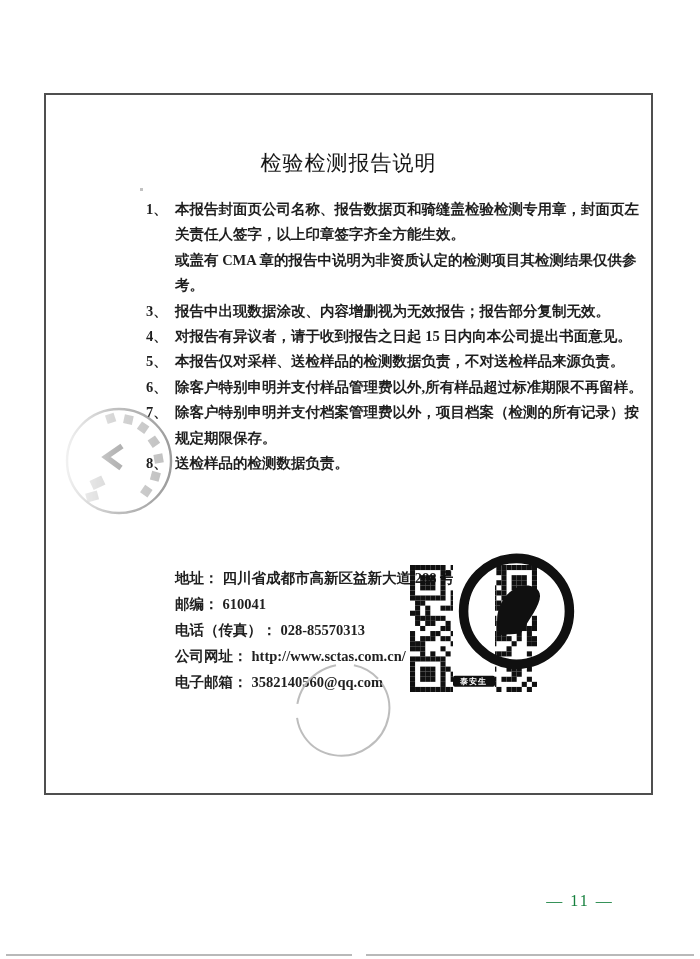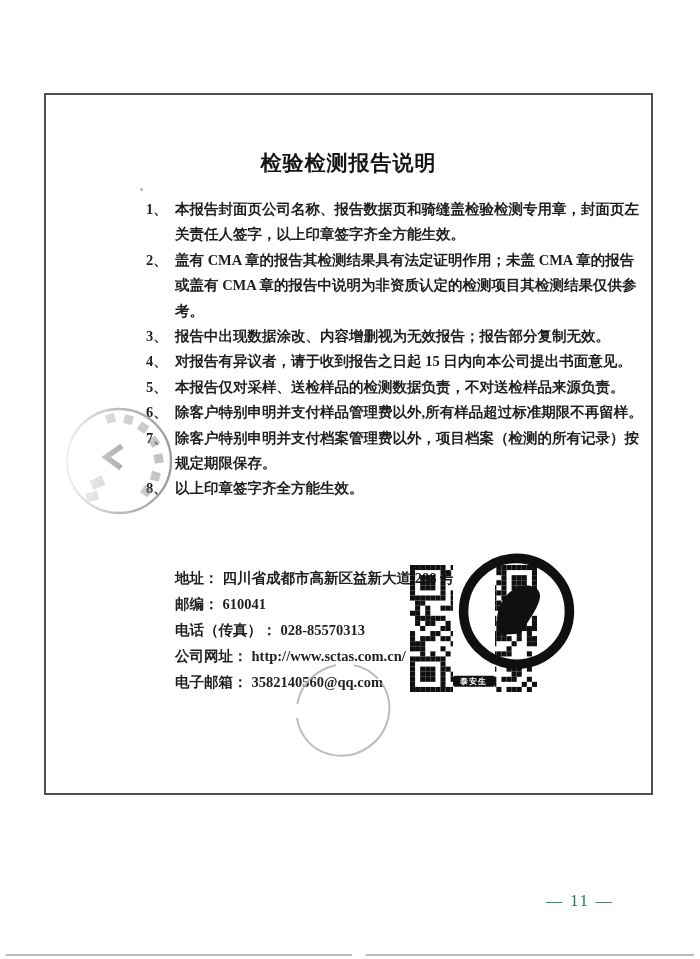--- a/index.html
+++ b/index.html
@@ -7,21 +7,21 @@
     position:relative;width:700px;height:959px;background:#ffffff;overflow:hidden;
     font-family:"Liberation Serif","DejaVu Serif",serif;color:#1f1f1f;
   }
   .border-box{
     position:absolute;left:44px;top:93px;width:605px;height:698px;
     border:2px solid #4f4f4f;
   }
   .doc-title{
     position:absolute;top:54px;left:0;width:100%;text-align:center;
     font-family:"Liberation Sans","DejaVu Sans",sans-serif;
-    font-weight:700;font-size:21px;letter-spacing:1px;color:#151515;margin:0;
+    font-weight:400;font-size:21px;letter-spacing:1px;color:#151515;margin:0;
   }
   .notes{position:absolute;left:100px;top:102px;}
   .note-item{padding-left:29px;}
   .note-line{line-height:25.4px;font-size:14.5px;font-weight:600;white-space:nowrap;}
   .note-num{display:inline-block;width:29px;margin-left:-29px;}
   .contact{position:absolute;left:116px;top:470px;}
   .contact-line{line-height:26px;font-size:14.5px;font-weight:600;white-space:nowrap;}
   .contact-label{margin-right:4px;margin-left:13px;}
   .qr{position:absolute;left:364px;top:470px;width:127px;height:127px;}
   .qr svg{display:block;width:127px;height:127px;}
@@ -57,21 +57,20 @@
     <h1 class="doc-title">检验检测报告说明</h1>
 
     <div class="notes">
 
       <div class="note-item">
         <div class="note-line"><span class="note-num">1、</span><span>本报告封面页公司名称、报告数据页和骑缝盖检验检测专用章，封面页左</span></div>
         <div class="note-line">关责任人签字，以上印章签字齐全方能生效。</div>
       </div>
 
       <div class="note-item">
-        <div class="note-line"><span class="note-num">2、</span><span>盖有 CMA 章的报告其检测结果具有法定证明作用；未盖 CMA 章的报告</span></div>
         <div class="note-line">或盖有 CMA 章的报告中说明为非资质认定的检测项目其检测结果仅供参</div>
         <div class="note-line">考。</div>
       </div>
 
       <div class="note-item">
         <div class="note-line"><span class="note-num">3、</span><span>报告中出现数据涂改、内容增删视为无效报告；报告部分复制无效。</span></div>
       </div>
 
       <div class="note-item">
         <div class="note-line"><span class="note-num">4、</span><span>对报告有异议者，请于收到报告之日起 15 日内向本公司提出书面意见。</span></div>
@@ -84,21 +83,21 @@
       <div class="note-item">
         <div class="note-line"><span class="note-num">6、</span><span>除客户特别申明并支付样品管理费以外,所有样品超过标准期限不再留样。</span></div>
       </div>
 
       <div class="note-item">
         <div class="note-line"><span class="note-num">7、</span><span>除客户特别申明并支付档案管理费以外，项目档案（检测的所有记录）按</span></div>
         <div class="note-line">规定期限保存。</div>
       </div>
 
       <div class="note-item">
-        <div class="note-line"><span class="note-num">8、</span><span>以上印章签字齐全方能生效。</span></div>
+        <div class="note-line"><span class="note-num">8、</span><span>送检样品的检测数据负责。</span></div>
       </div>
 
     </div>
 
     <div class="contact">
       <div class="contact-line"><span class="contact-label">地址：</span><span>四川省成都市高新区益新大道 288 号</span></div>
       <div class="contact-line"><span class="contact-label">邮编：</span><span>610041</span></div>
       <div class="contact-line"><span class="contact-label">电话（传真）：</span><span>028-85570313</span></div>
       <div class="contact-line"><span class="contact-label">公司网址：</span><span>http://www.sctas.com.cn/</span></div>
       <div class="contact-line"><span class="contact-label">电子邮箱：</span><span>3582140560@qq.com</span></div>

